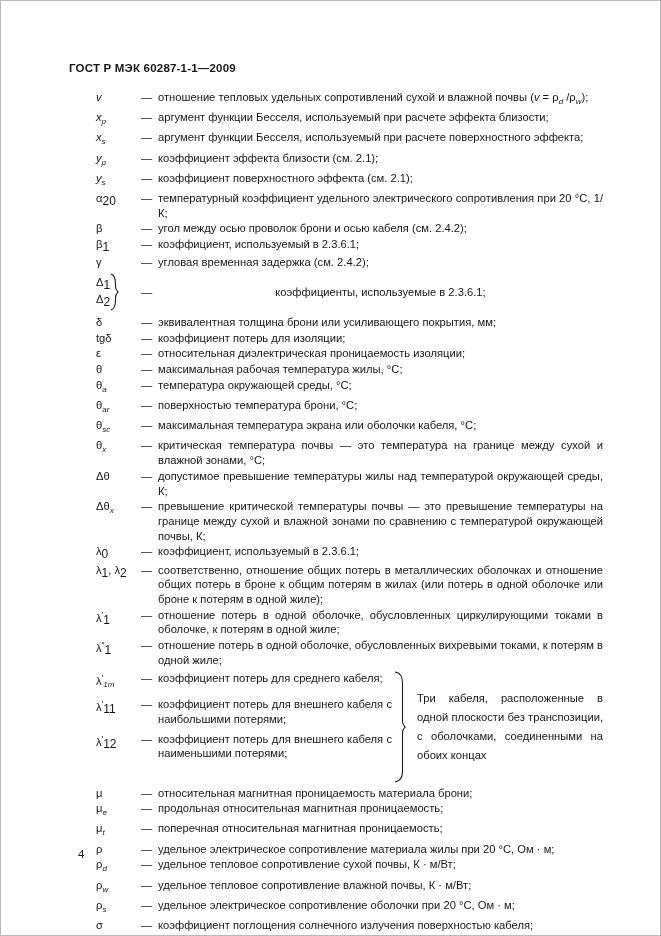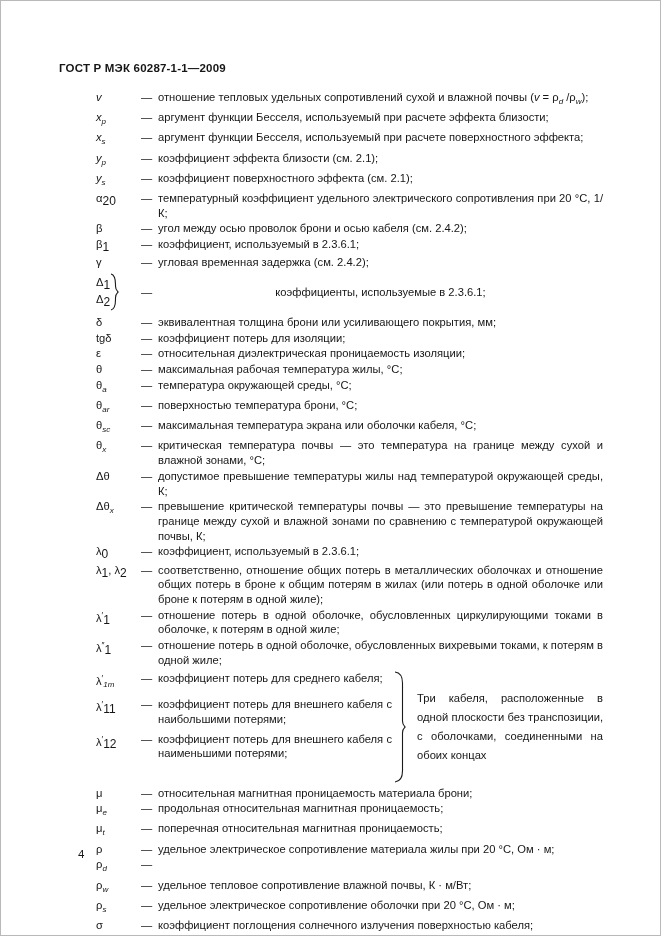--- a/index.html
+++ b/index.html
@@ -7,21 +7,21 @@
     position:relative;
     width:661px;height:936px;
     background:#ffffff;
     border:1px solid #b9b9b9;
     box-sizing:border-box;
     font-family:"Liberation Sans","DejaVu Sans",sans-serif;
     color:#161616;
     overflow:hidden;
   }
   .doc-header{
-    position:absolute;left:58px;top:61px;
+    position:absolute;left:68px;top:61px;
     font-size:11.5px;font-weight:bold;letter-spacing:.2px;
   }
   .page-number{
     position:absolute;left:77px;top:847px;
     font-size:11.5px;
   }
   .content{
     position:absolute;left:95px;top:89px;width:507px;
     font-size:11.2px;line-height:14.7px;
   }
@@ -222,20 +222,21 @@
         <div class="txt"><span>поперечная относительная магнитная проницаемость;</span></div>
       </div>
       <div class="entry">
         <div class="sym"><span>ρ</span></div>
         <div class="dash">—</div>
         <div class="txt"><span>удельное электрическое сопротивление материала жилы при 20 °C, Ом · м;</span></div>
       </div>
       <div class="entry">
         <div class="sym"><span>ρ</span><span class="p-subi">d</span></div>
         <div class="dash">—</div>
+        <div class="txt"><span>удельное тепловое сопротивление сухой почвы, К · м/Вт;</span></div>
       </div>
       <div class="entry">
         <div class="sym"><span>ρ</span><span class="p-subi">w</span></div>
         <div class="dash">—</div>
         <div class="txt"><span>удельное тепловое сопротивление влажной почвы, К · м/Вт;</span></div>
       </div>
       <div class="entry">
         <div class="sym"><span>ρ</span><span class="p-subi">s</span></div>
         <div class="dash">—</div>
         <div class="txt"><span>удельное электрическое сопротивление оболочки при 20 °C, Ом · м;</span></div>

